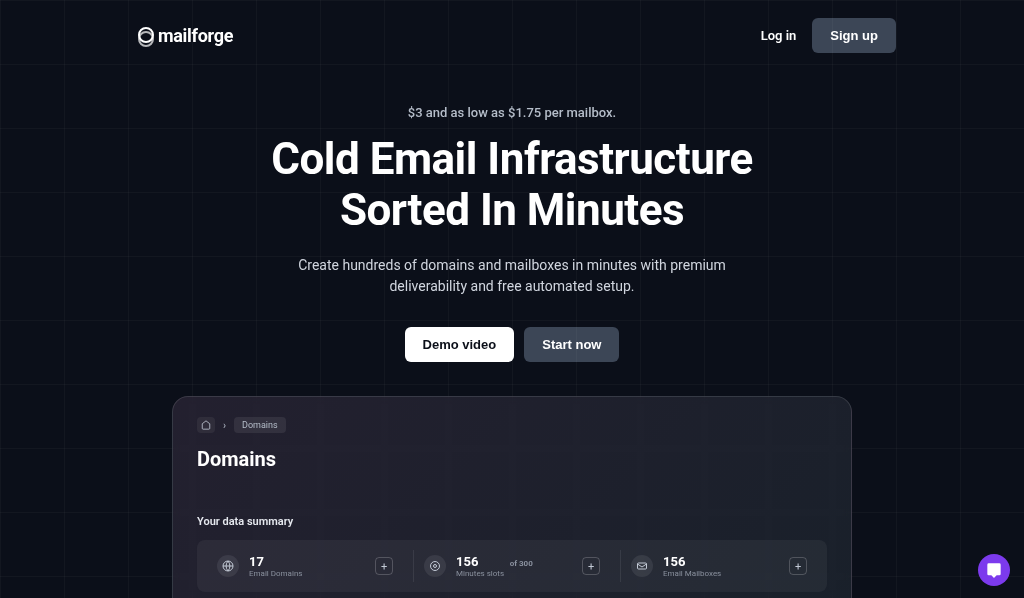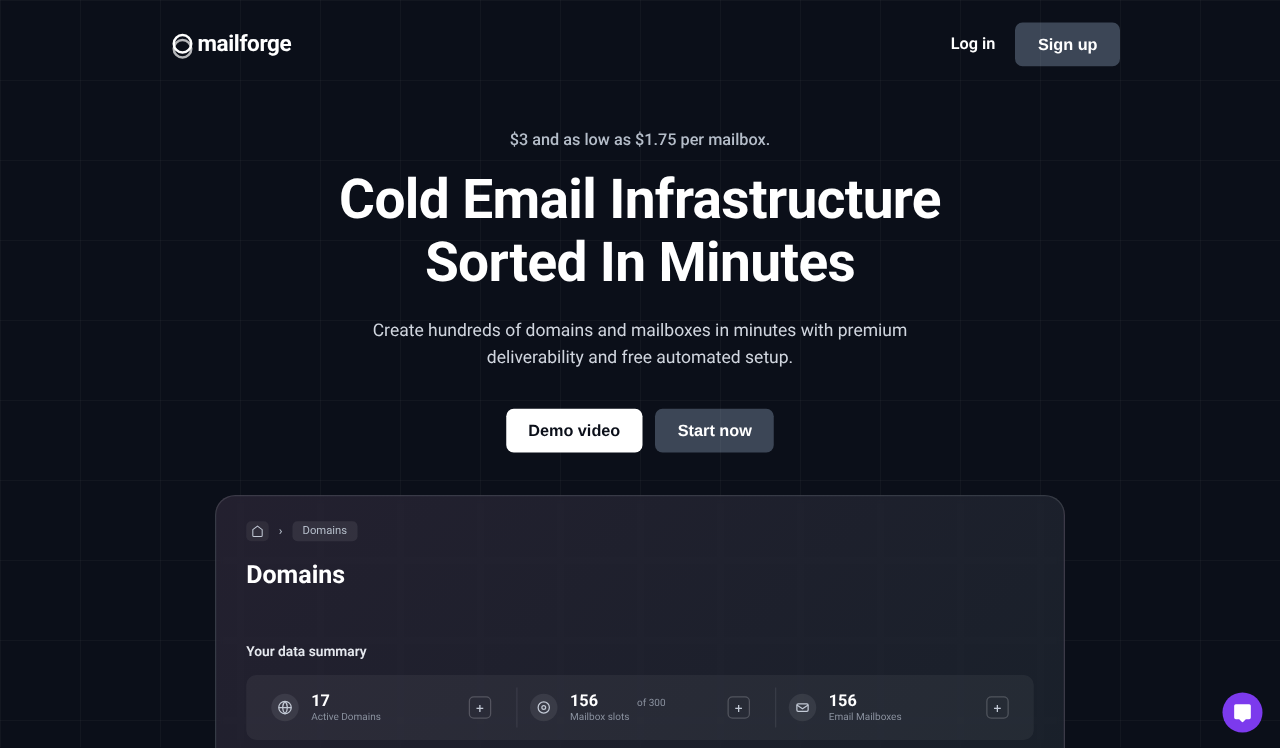--- a/index.html
+++ b/index.html
@@ -193,21 +193,21 @@
   color: #c3cad6;
 }
 .card-mid { flex: 1; }
 .card-num {
   font-size: 13px;
   font-weight: 700;
   color: #fff;
 }
 .card-num .of {
   font-size: 8px;
-  font-weight: 400;
+  font-weight: 700;
   color: #8a919e;
   padding-left: 28px;
 }
 .card-label {
   font-size: 8px;
   color: #8a919e;
 }
 .plus {
   width: 18px;
   height: 18px;
@@ -282,37 +282,37 @@
   <div class="cards">
     <div class="card">
       <span class="card-icon">
         <svg width="12" height="12" viewBox="0 0 24 24" fill="none" stroke="#c3cad6" stroke-width="2">
             <circle cx="12" cy="12" r="10"></circle>
             <path d="M2 12h20M12 2a15 15 0 0 1 0 20M12 2a15 15 0 0 0 0 20"></path>
           </svg>
       </span>
       <div class="card-mid">
         <div class="card-num">17</div>
-        <div class="card-label">Active Domains</div>
+        <div class="card-label">Email Domains</div>
       </div>
       <span class="plus">+</span>
     </div>
     <div class="card">
       <span class="card-icon">
         <svg width="12" height="12" viewBox="0 0 24 24" fill="none" stroke="#c3cad6" stroke-width="2">
             <circle cx="12" cy="12" r="3"></circle>
             <circle cx="12" cy="12" r="9"></circle>
           </svg>
       </span>
       <div class="card-mid">
         <div class="card-num">
           <span>156</span>
           <span class="of">of 300</span>
         </div>
-        <div class="card-label">Mailbox slots</div>
+        <div class="card-label">Minutes slots</div>
       </div>
       <span class="plus">+</span>
     </div>
     <div class="card">
       <span class="card-icon">
         <svg width="12" height="12" viewBox="0 0 24 24" fill="none" stroke="#c3cad6" stroke-width="2">
             <rect x="3" y="6" width="18" height="12" rx="2"></rect>
             <path d="M3 8l9 6 9-6"></path>
           </svg>
       </span>

